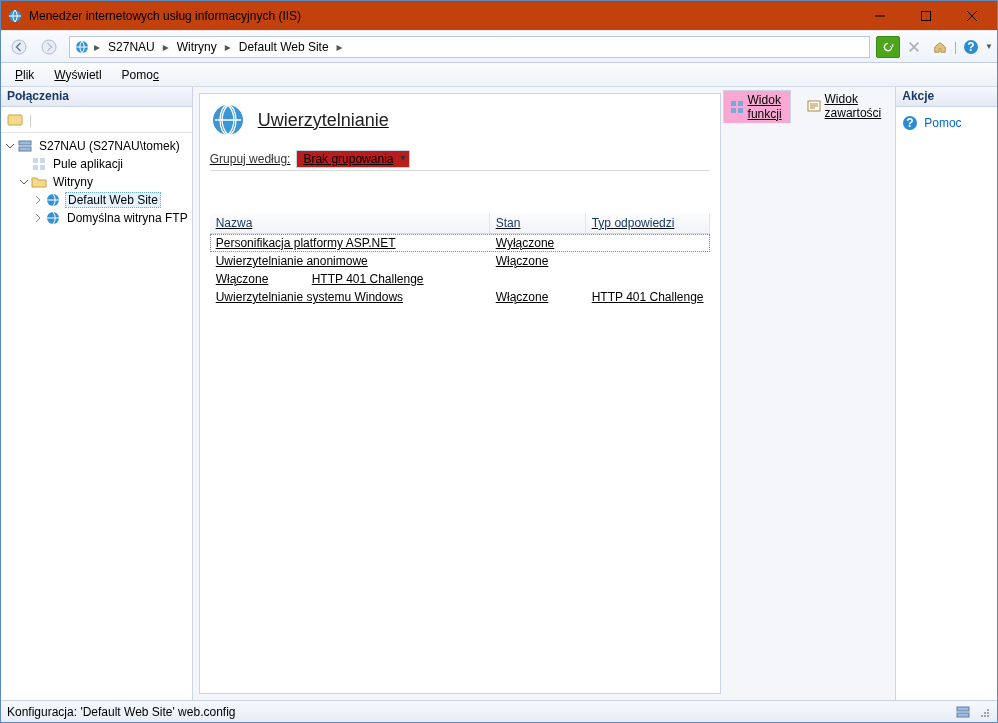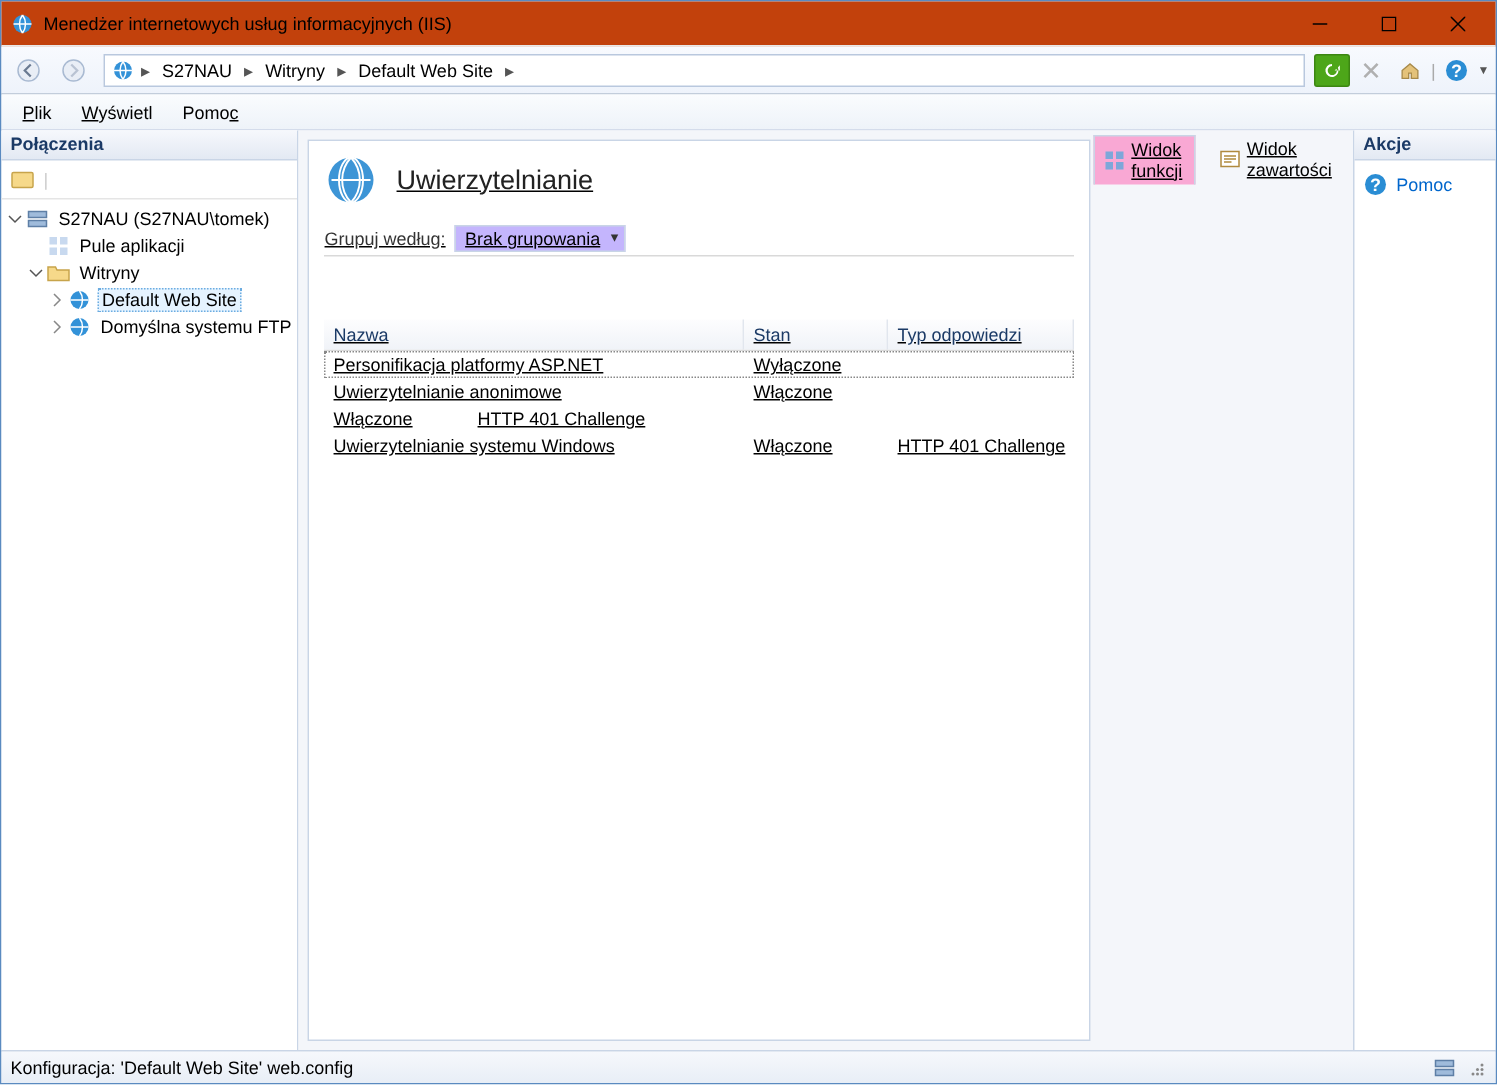--- a/index.html
+++ b/index.html
@@ -46,21 +46,21 @@
 .treelabel { padding: 0 2px; }
 
 
 .centerpanel { flex: 1; display: flex; flex-direction: row; background: #f4f6fa; padding: 6px; text-decoration: underline; }
 .centerbox { flex: 1; background: #fff; border: 1px solid #c9d5e6; display: flex; flex-direction: column; padding: 8px 10px; min-height: 0; }
 .featureheader { display: flex; align-items: center; gap: 12px; margin-bottom: 10px; }
 .featureicon { width: 36px; height: 36px; }
 .featuretitle { font-size: 18px; color: #222; }
 .grouprow { display: flex; align-items: center; gap: 6px; margin-bottom: 2px; border-bottom: 1px solid #d9d9d9; padding: 2px 0; }
 .grouplabel { color: #333; }
-.groupselect { background: #c4b5fd; border: 1px solid #c9d5e6; padding: 1px 16px 1px 6px; position: relative; }
+.groupselect { background: #b91c1c; border: 1px solid #c9d5e6; padding: 1px 16px 1px 6px; position: relative; }
 .groupselect::after { content: "▾"; position: absolute; right: 4px; font-size: 10px; color: #333; }
 .gridhdr { display: flex; border-bottom: 1px solid #d9d9d9; margin-top: 40px; }
 .gridhdr .col { padding: 3px 6px; background: linear-gradient(#fdfdfe,#f0f3f8); border-right: 1px solid #e1e6ee; color: #1b3a66; }
 .gridbody { flex: 1; overflow: auto; }
 .gridrow { display: flex; height: 18px; align-items: center; }
 .gridrow.selected { outline: 1px dotted #888; outline-offset: -1px; }
 .gridrow .cell { padding: 1px 6px; white-space: nowrap; overflow: hidden; text-overflow: ellipsis; }
 .col-name { width: 280px; }
 .col-state { width: 96px; }
 .col-resp { flex: 1; }
@@ -243,21 +243,21 @@
               <svg width="10" height="10" viewBox="0 0 10 10">
                 <path d="M3 1l4 4-4 4" stroke="#888" fill="none"></path>
               </svg>
             </span>
           <span class="treeicon">
               <svg width="16" height="16" viewBox="0 0 16 16">
                 <circle cx="8" cy="8" r="6" fill="#3392d8"></circle>
                 <path d="M2 8h12M8 2a10 10 0 010 12" stroke="#fff" stroke-width="1" fill="none"></path>
               </svg>
             </span>
-          <span class="treelabel">Domyślna systemu FTP</span>
+          <span class="treelabel">Domyślna witryna FTP</span>
         </div>
       </div>
     </div>
 
     <div class="centerpanel">
       <div class="centerbox">
         <div class="featureheader">
           <span class="featureicon">
             <svg width="36" height="36" viewBox="0 0 36 36">
                 <circle cx="18" cy="18" r="15" fill="#3d95d6"></circle>

